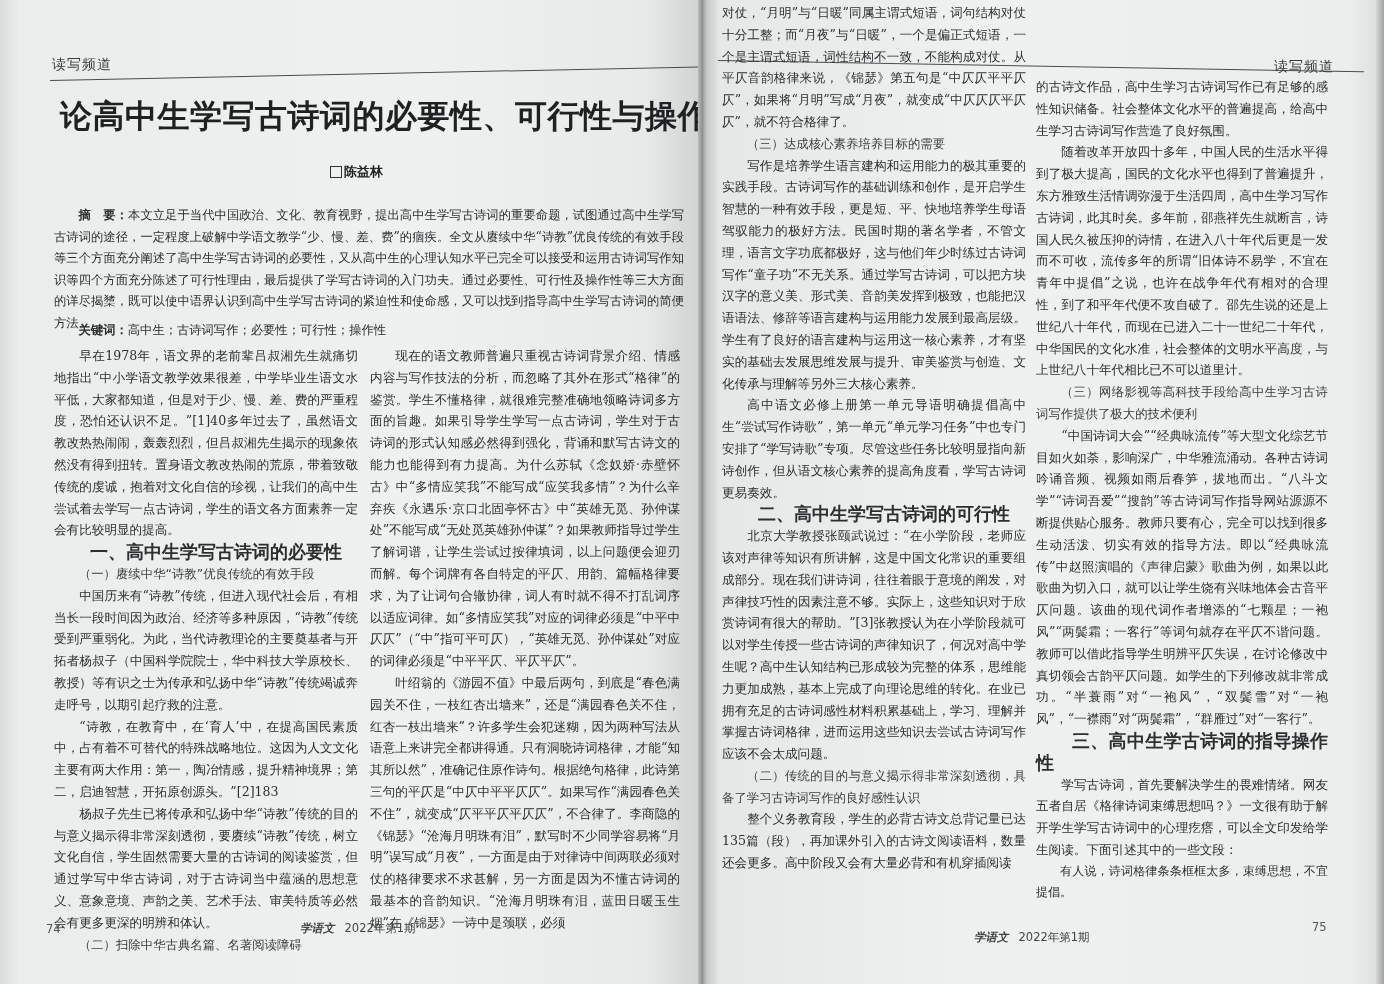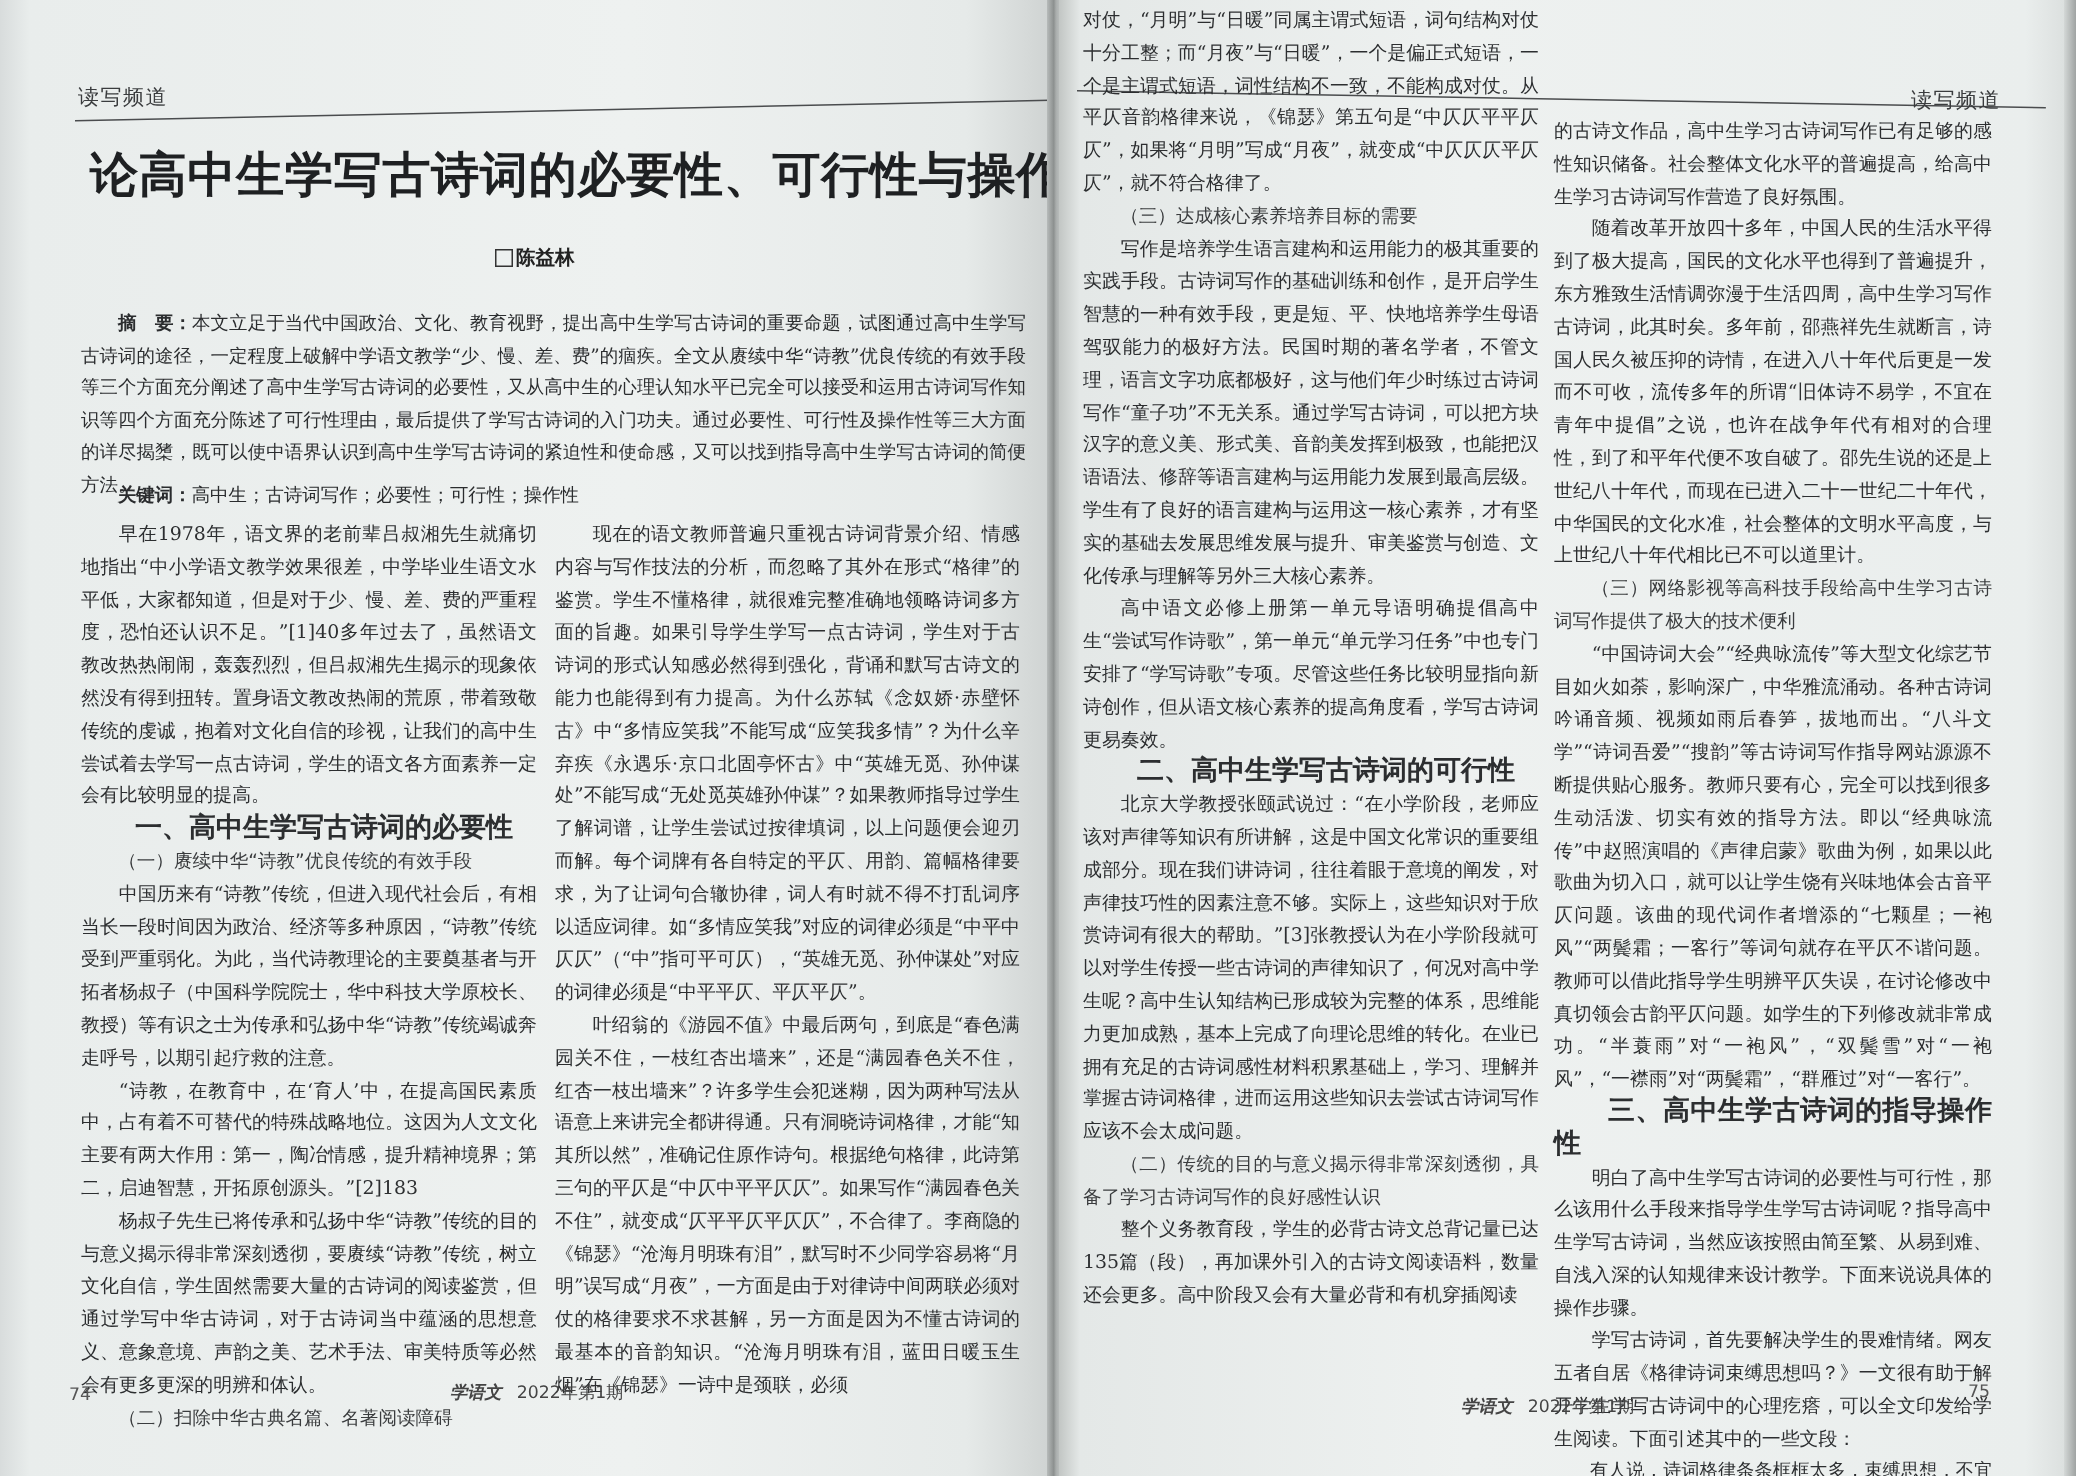--- a/index.html
+++ b/index.html
@@ -133,21 +133,20 @@
     <p class="h2">（二）传统的目的与意义揭示得非常深刻透彻，具备了学习古诗词写作的良好感性认识</p>
     <p>整个义务教育段，学生的必背古诗文总背记量已达135篇（段），再加课外引入的古诗文阅读语料，数量还会更多。高中阶段又会有大量必背和有机穿插阅读</p>
   </div>
 
   <div class="col" style="left:330px; top:76px; width:292px;">
     <p class="noindent">的古诗文作品，高中生学习古诗词写作已有足够的感性知识储备。社会整体文化水平的普遍提高，给高中生学习古诗词写作营造了良好氛围。</p>
     <p>随着改革开放四十多年，中国人民的生活水平得到了极大提高，国民的文化水平也得到了普遍提升，东方雅致生活情调弥漫于生活四周，高中生学习写作古诗词，此其时矣。多年前，邵燕祥先生就断言，诗国人民久被压抑的诗情，在进入八十年代后更是一发而不可收，流传多年的所谓“旧体诗不易学，不宜在青年中提倡”之说，也许在战争年代有相对的合理性，到了和平年代便不攻自破了。邵先生说的还是上世纪八十年代，而现在已进入二十一世纪二十年代，中华国民的文化水准，社会整体的文明水平高度，与上世纪八十年代相比已不可以道里计。</p>
     <p class="h2">（三）网络影视等高科技手段给高中生学习古诗词写作提供了极大的技术便利</p>
     <p>“中国诗词大会”“经典咏流传”等大型文化综艺节目如火如荼，影响深广，中华雅流涌动。各种古诗词吟诵音频、视频如雨后春笋，拔地而出。“八斗文学”“诗词吾爱”“搜韵”等古诗词写作指导网站源源不断提供贴心服务。教师只要有心，完全可以找到很多生动活泼、切实有效的指导方法。即以“经典咏流传”中赵照演唱的《声律启蒙》歌曲为例，如果以此歌曲为切入口，就可以让学生饶有兴味地体会古音平仄问题。该曲的现代词作者增添的“七颗星；一袍风”“两鬓霜；一客行”等词句就存在平仄不谐问题。教师可以借此指导学生明辨平仄失误，在讨论修改中真切领会古韵平仄问题。如学生的下列修改就非常成功。“半蓑雨”对“一袍风”，“双鬓雪”对“一袍风”，“一襟雨”对“两鬓霜”，“群雁过”对“一客行”。</p>
     <p class="h1">三、高中生学古诗词的指导操作性</p>
-    <p>明白了高中生学写古诗词的必要性与可行性，那么该用什么手段来指导学生学写古诗词呢？指导高中生学写古诗词，当然应该按照由简至繁、从易到难、自浅入深的认知规律来设计教学。下面来说说具体的操作步骤。</p>
     <p>学写古诗词，首先要解决学生的畏难情绪。网友五者自居《格律诗词束缚思想吗？》一文很有助于解开学生学写古诗词中的心理疙瘩，可以全文印发给学生阅读。下面引述其中的一些文段：</p>
     <p style="font-family:'DejaVu Sans','Liberation Sans',sans-serif; font-size:12px;">有人说，诗词格律条条框框太多，束缚思想，不宜提倡。</p>
   </div>
 
   <div class="footer" style="left:268px; top:930px;">
     <span class="mag">学语文</span><span>2022年第1期</span>
   </div>
   <div class="pageno" style="left:606px; top:920px;">75</div>
   <div class="edge-right"></div>
 </div>

